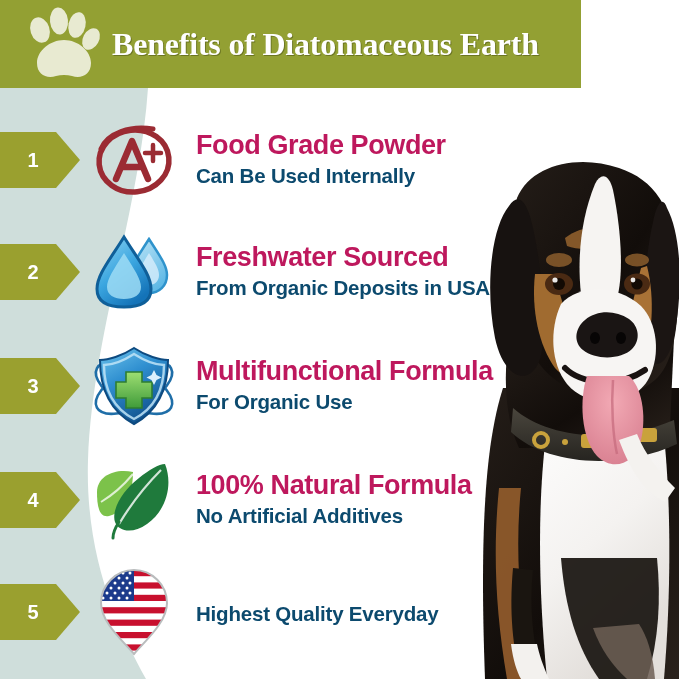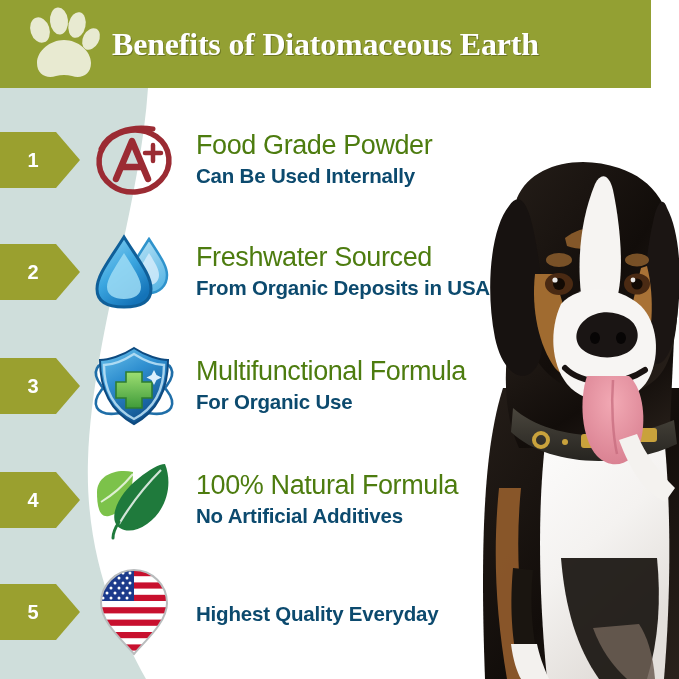--- a/index.html
+++ b/index.html
@@ -7,21 +7,21 @@
     width:679px;height:679px;
     background:#ffffff;
     font-family:"Liberation Sans", sans-serif;
     overflow:hidden;
     position:relative;
   }
   #root{position:relative;width:679px;height:679px;overflow:hidden;background:#fff;}
 
   
   .header{
-    position:absolute;left:0;top:0;width:651px;height:88px;
+    position:absolute;left:0;top:0;width:581px;height:88px;
     background:#93a033;
     display:flex;align-items:center;
   }
   .paw-wrap{
     position:absolute;left:18px;top:6px;width:92px;height:78px;
   }
   .header-title{
     position:absolute;left:112px;top:50%;transform:translateY(-50%);
     font-family:"Liberation Serif", serif;
     font-weight:bold;
@@ -61,21 +61,21 @@
   }
   .icon-cell{
     flex:0 0 96px;width:96px;height:88px;
     display:flex;align-items:center;justify-content:center;
     margin-left:4px;
   }
   .text-cell{
     margin-left:14px;display:flex;flex-direction:column;justify-content:center;
   }
   .t-main{
-    font-size:27px;font-weight:normal;color:#4d7c0f;
+    font-size:27px;font-weight:bold;color:#be185d;
     letter-spacing:-0.4px;line-height:1.08;white-space:nowrap;
   }
   .t-sub{
     font-size:20.5px;font-weight:bold;color:#0c4a6e;
     letter-spacing:-0.2px;line-height:1.25;margin-top:3px;white-space:nowrap;
   }
   svg{display:block;}
 </style>
 </head>
 <body>

